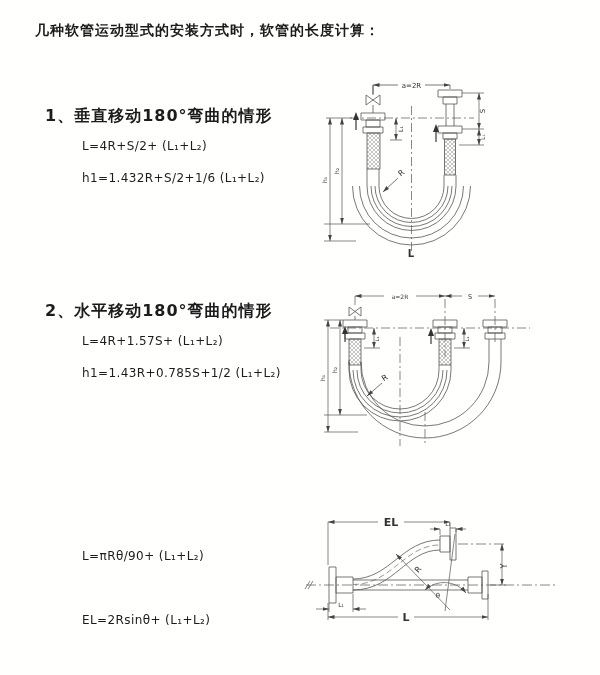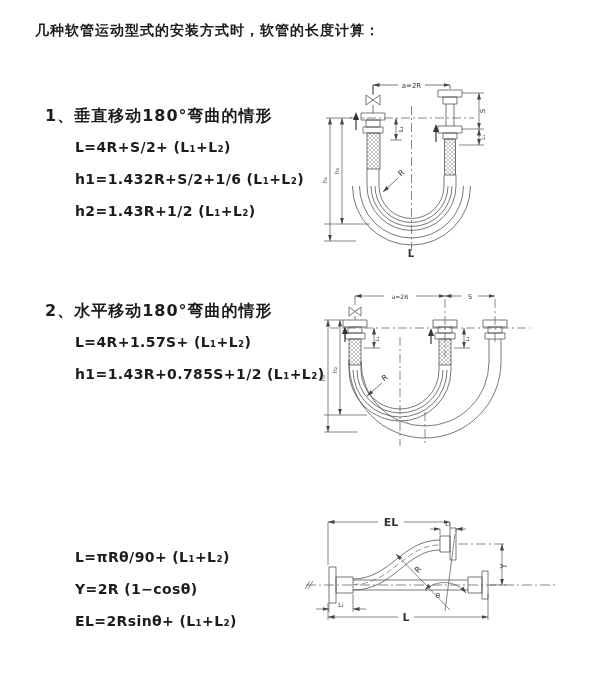--- a/index.html
+++ b/index.html
@@ -7,44 +7,42 @@
     position:relative;width:600px;height:675px;background:#fffffe;overflow:hidden;
     font-family:"DejaVu Sans","Liberation Sans",sans-serif;color:#1c1c1c;
   }
   .doc-title{
     position:absolute;left:35px;top:22px;font-size:14px;font-weight:bold;letter-spacing:1px;
   }
   .sec-heading{
     position:absolute;font-size:16px;font-weight:bold;letter-spacing:1px;white-space:nowrap;
   }
   .formula{
-    position:absolute;left:75px;font-size:14px;font-weight:bold;letter-spacing:.4px;white-space:nowrap;
+    position:absolute;left:82px;font-size:12px;font-weight:normal;letter-spacing:.4px;white-space:nowrap;
   }
   .diag{position:absolute;}
   .diag text{font-family:"DejaVu Sans","Liberation Sans",sans-serif;fill:#333;}
   .diag path,.diag line,.diag rect,.diag polyline{vector-effect:non-scaling-stroke;}
 </style>
 </head>
 <body>
 
 <div class="page">
 
   <div class="doc-title">几种软管运动型式的安装方式时，软管的长度计算：</div>
 
   <div class="sec-heading" style="left:45px;top:106px">1、垂直移动180°弯曲的情形</div>
   <div class="formula" style="top:139px">L=4R+S/2+ (L₁+L₂)</div>
   <div class="formula" style="top:171px">h1=1.432R+S/2+1/6 (L₁+L₂)</div>
-  <div class="formula" style="top:203px">h2=1.43R+1/2 (L₁+L₂)</div>
 
   <div class="sec-heading" style="left:45px;top:301px">2、水平移动180°弯曲的情形</div>
   <div class="formula" style="top:334px">L=4R+1.57S+ (L₁+L₂)</div>
   <div class="formula" style="top:366px">h1=1.43R+0.785S+1/2 (L₁+L₂)</div>
 
   <div class="formula" style="top:549px">L=πRθ/90+ (L₁+L₂)</div>
-  <div class="formula" style="top:581px">Y=2R (1−cosθ)</div>
   <div class="formula" style="top:613px">EL=2Rsinθ+ (L₁+L₂)</div>
 
   <svg class="diag" style="left:312px;top:68px" width="280" height="192" viewBox="0 0 280 192">
     <defs>
       <pattern id="ht1" patternUnits="userSpaceOnUse" width="4" height="4">
         <path d="M0,4 L4,0 M0,0 L4,4" stroke="#8a8a8a" stroke-width="0.5"></path>
       </pattern>
       <marker id="ar1" markerWidth="7" markerHeight="5" refX="6.5" refY="2" orient="auto-start-reverse" markerUnits="userSpaceOnUse">
         <path d="M0,0 L6.5,2 L0,4 Z" fill="#444"></path>
       </marker>

